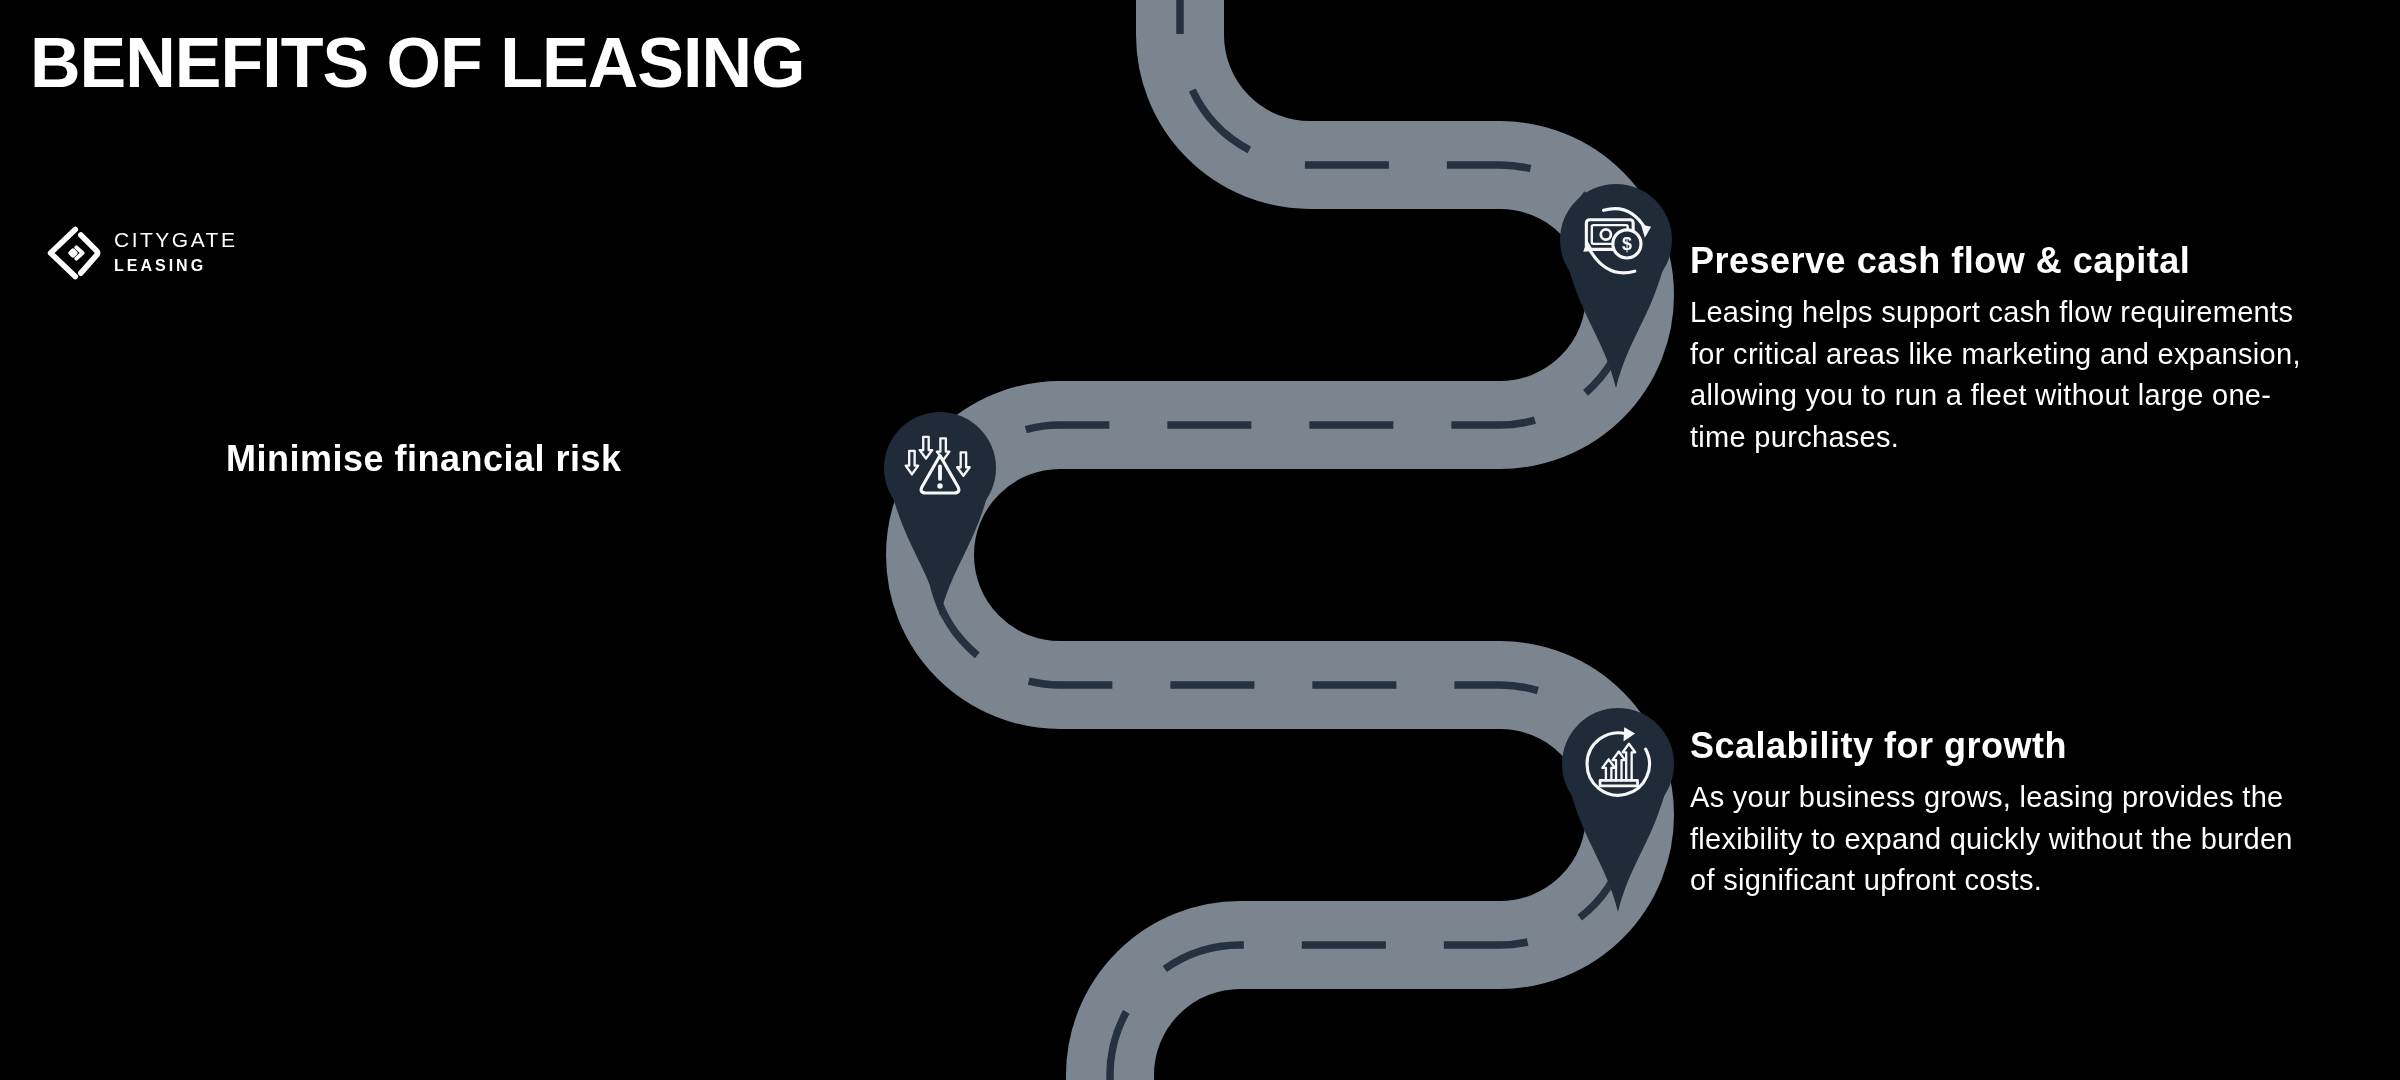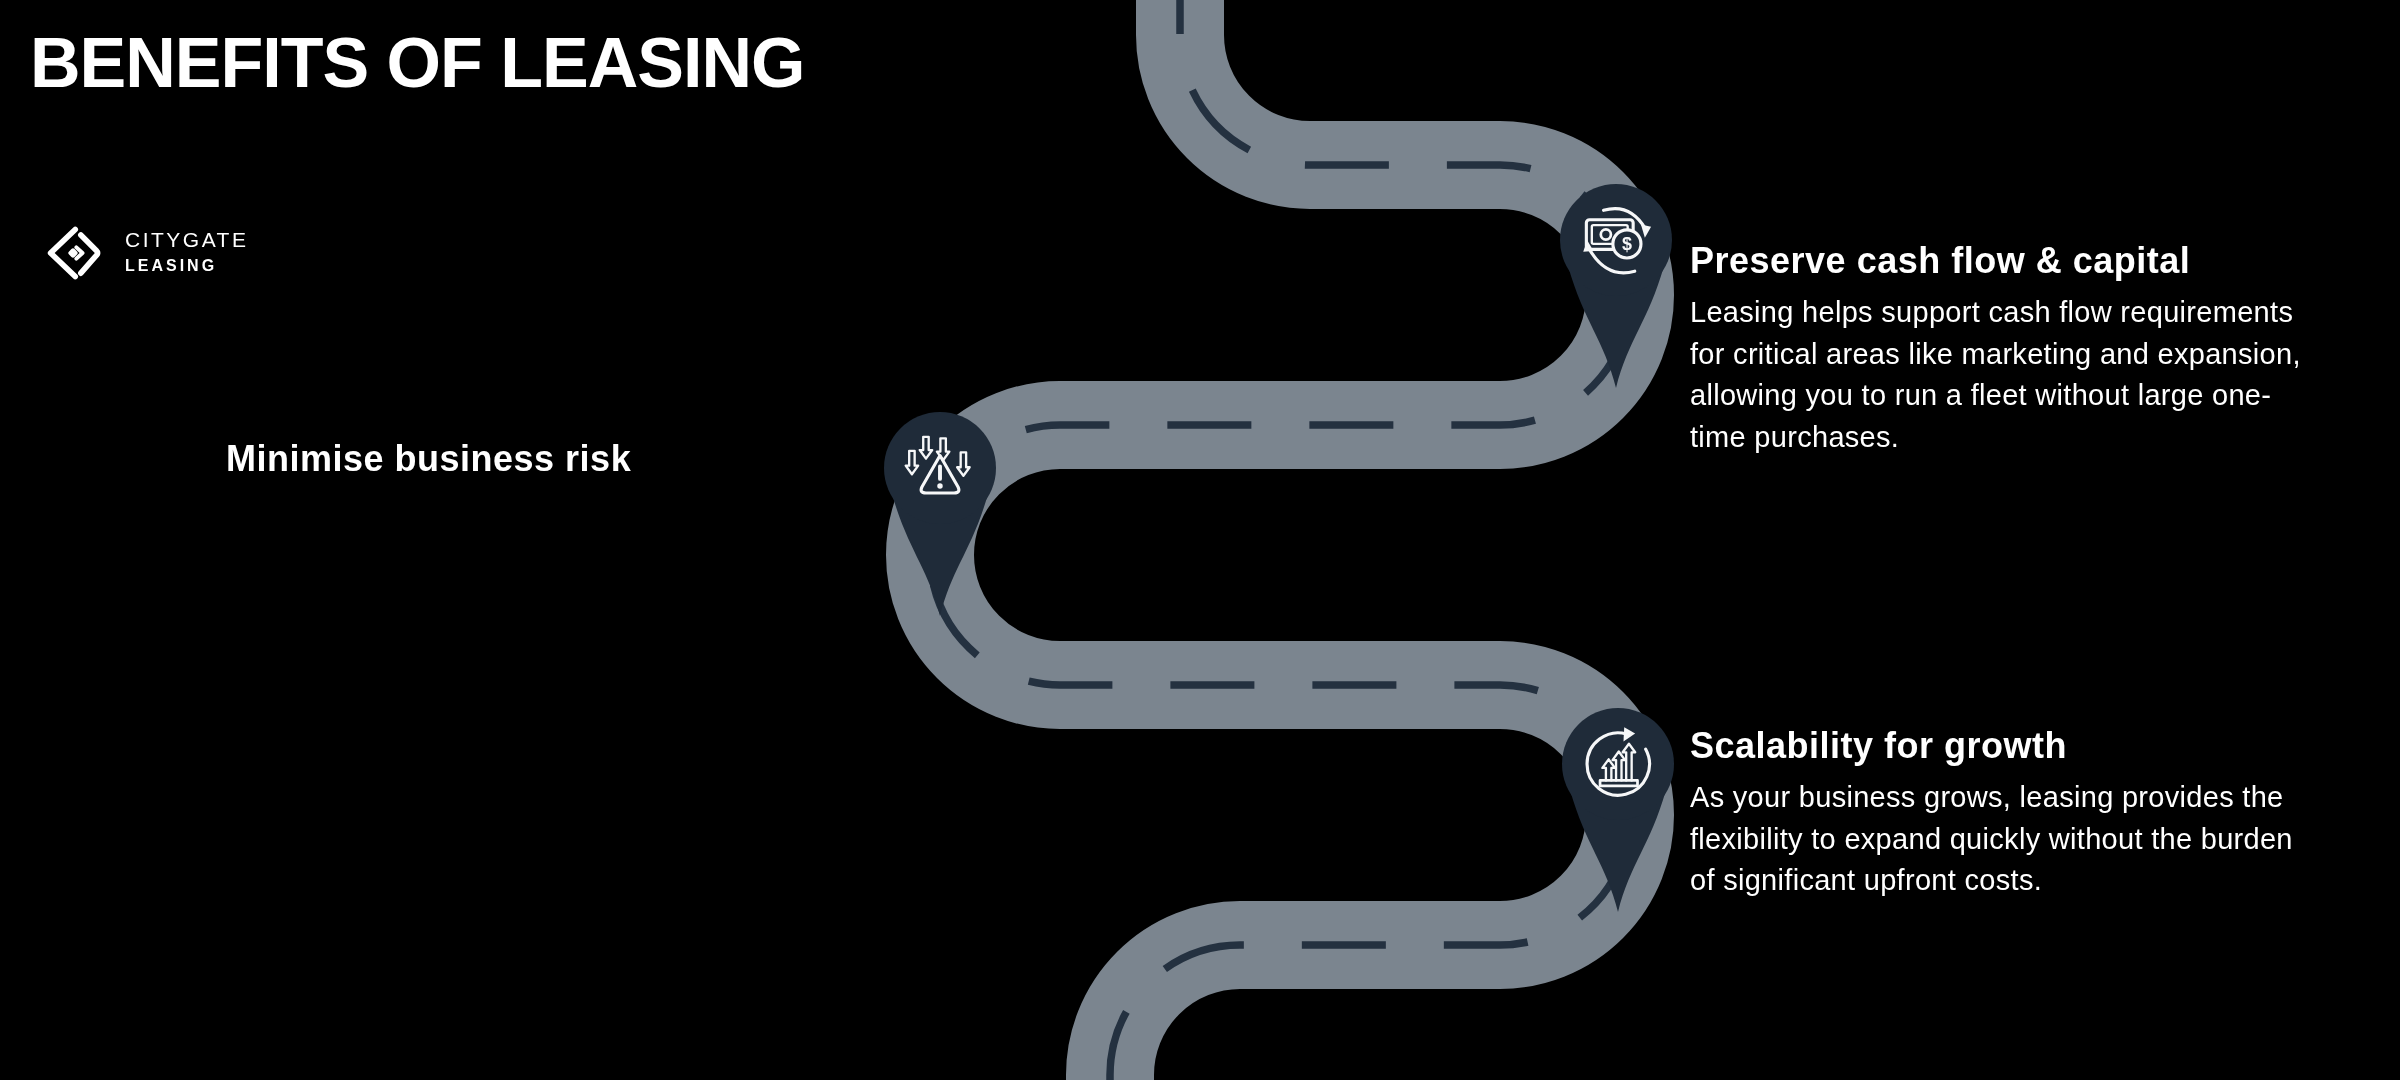--- a/index.html
+++ b/index.html
@@ -27,21 +27,21 @@
   .coin-face{fill:var(--pin);stroke:#f6f7f8;}
   .coin-glyph{fill:#f6f7f8;font-family:"Liberation Sans",sans-serif;font-weight:bold;font-size:23px;text-anchor:middle;}
 
   .page-title{
     position:absolute;left:30px;top:16px;
     font-size:70px;font-weight:bold;letter-spacing:-1px;
     line-height:94px;color:var(--text);
   }
   .logo{
     position:absolute;left:45px;top:225px;
-    display:flex;align-items:center;gap:24px;
+    display:flex;align-items:center;gap:13px;
   }
   .logo-mark{width:56px;height:56px;display:block;}
   .logo-text-top{font-size:21px;font-weight:normal;letter-spacing:2.5px;line-height:26px;color:var(--text);}
   .logo-text-bottom{font-size:16px;font-weight:bold;letter-spacing:3px;line-height:26px;color:var(--text);}
 
   .benefit{position:absolute;width:720px;}
   .benefit-title{font-size:36px;font-weight:bold;letter-spacing:0.5px;margin-bottom:10px;color:var(--text);}
   .benefit-body{font-size:29px;line-height:41.5px;letter-spacing:0.3px;white-space:pre;color:var(--text);}
   .benefit-cash{left:1690px;top:240px;}
   .benefit-risk{left:226px;top:438px;}
@@ -140,21 +140,21 @@
 
   <div class="benefit benefit-cash">
     <div class="benefit-title">Preserve cash flow &amp; capital</div>
     <div class="benefit-body">Leasing helps support cash flow requirements
 for critical areas like marketing and expansion,
 allowing you to run a fleet without large one-
 time purchases.</div>
   </div>
 
   <div class="benefit benefit-risk">
-    <div class="benefit-title">Minimise business risk</div>
+    <div class="benefit-title">Minimise financial risk</div>
   </div>
 
   <div class="benefit benefit-growth">
     <div class="benefit-title">Scalability for growth</div>
     <div class="benefit-body">As your business grows, leasing provides the
 flexibility to expand quickly without the burden
 of significant upfront costs.</div>
   </div>
 
 </div>

